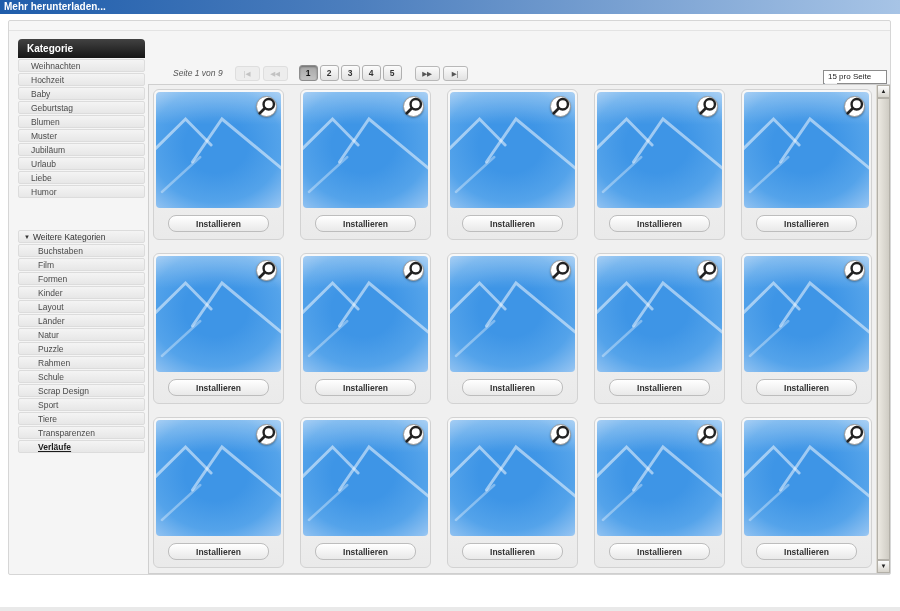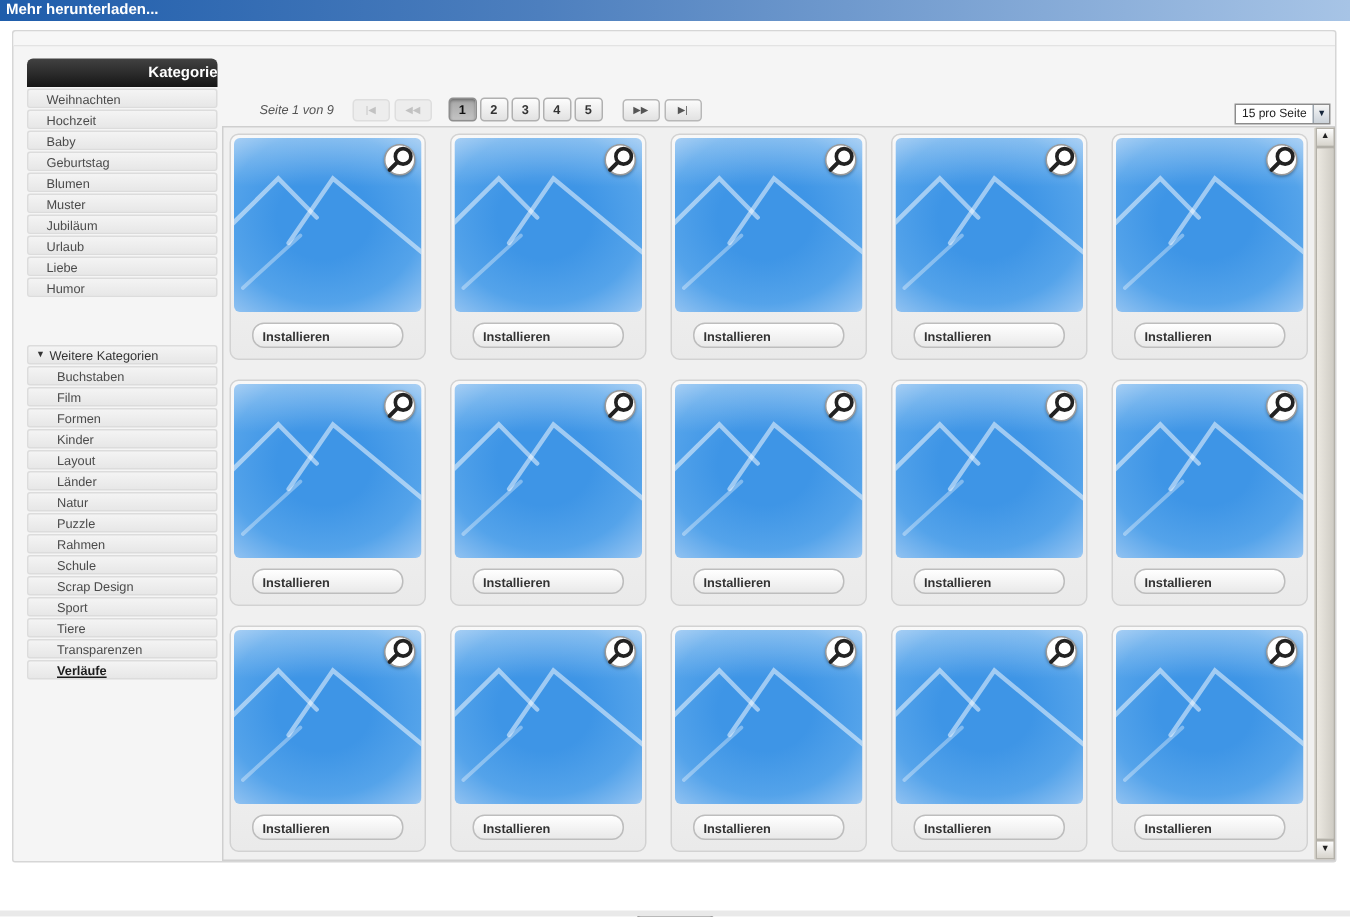--- a/index.html
+++ b/index.html
@@ -14,21 +14,21 @@
   .bottom-strip{position:absolute;left:0;bottom:0;width:900px;height:4px;background:#e9e9e9;}
 
   
   .panel{position:absolute;left:8px;top:20px;width:883px;height:555px;background:#f5f5f5;
     border:1px solid #d6d6d6;border-radius:2px;box-sizing:border-box;}
   .panel-topstrip{height:9px;border-bottom:1px solid #e3e3e3;background:#f7f7f7;border-radius:2px 2px 0 0;}
 
   
   .sidebar{position:absolute;left:9px;top:18px;width:127px;}
   .sidebar-header{height:19px;background:linear-gradient(#424242,#161616);border-radius:4px 4px 0 0;
-    color:#fff;font-weight:bold;font-size:10px;line-height:19px;padding-left:9px;text-align:right;}
+    color:#fff;font-weight:bold;font-size:10px;line-height:19px;padding-left:9px;}
   .sidebar-item{height:13px;margin-top:1px;background:linear-gradient(#f4f4f4,#e7e7e7);
     border:1px solid #dcdcdc;border-radius:2px;font-size:8.5px;color:#4a4a4a;
     display:flex;align-items:center;padding-left:12px;box-sizing:border-box;cursor:pointer;}
   .sidebar-item.sub{padding-left:19px;}
   .sidebar-item.expander{padding-left:5px;color:#333;margin-top:32px;}
   .exp-icon{display:none;font-size:6px;margin-right:3px;color:#333;}
   .sidebar-item.selected{font-weight:bold;color:#1c1c1c;text-decoration:underline;}
 
   .install-all{position:absolute;left:5px;top:521px;width:133px;height:32px;
     background:linear-gradient(#fafafa,#e7e7e7);border:1px solid #c6c6c6;border-radius:6px;
@@ -54,40 +54,40 @@
   .pg-nav.disabled{background:#ededed;border-color:#dedede;color:#c2c2c2;cursor:default;}
   .pg-nav + .pg-nav{margin-left:3px;}
   .pg-pages{display:flex;margin:0 11px;}
   .pg-num{width:19px;height:16px;border-radius:3px;border:1px solid #b0b0b0;margin-right:2px;
     background:linear-gradient(#fcfcfc,#e2e2e2);font-size:8.5px;font-weight:bold;color:#333;
     line-height:14px;text-align:center;box-sizing:border-box;cursor:pointer;}
   .pg-num.active{background:linear-gradient(#a6a6a6,#c3c3c3);border-color:#8e8e8e;
     box-shadow:inset 0 1px 2px rgba(0,0,0,.35);color:#111;}
 
   .page-size{position:absolute;right:3px;top:44px;}
-  .page-size .combo{width:64px;}
+  .page-size .combo{width:64px;flex-direction:column;}
 
   
   .grid-panel{position:absolute;left:139px;top:63px;width:742px;height:490px;background:#f0f0f0;
     border:1px solid #cfcfcf;box-sizing:border-box;}
   .cards{position:absolute;left:0;top:0;right:13px;bottom:0;display:flex;flex-wrap:wrap;
     padding:4px 2px;gap:13px 14px;justify-content:space-evenly;align-content:flex-start;box-sizing:border-box;}
   .card{width:131px;height:151px;background:linear-gradient(#f8f8f8,#eaeaea);border:1px solid #d2d2d2;
     border-radius:6px;box-sizing:border-box;padding:2px;position:relative;}
   .thumb{height:116px;border-radius:4px;position:relative;overflow:hidden;
     background:
       linear-gradient(180deg,rgba(255,255,255,.30) 0%,rgba(255,255,255,0) 28%),
       radial-gradient(ellipse 90% 85% at 48% 46%, #3e95e6 28%, #54a3ea 58%, #8fc1f1 82%, #e6f0fb 98%);}
   .thumb svg{position:absolute;left:0;top:0;width:100%;height:100%;}
   .zoom-btn{position:absolute;top:4px;right:4px;width:19px;height:19px;background:#fff;
     border:1px solid #9a9a9a;border-radius:50%;display:flex;align-items:center;justify-content:center;
     box-shadow:0 1px 2px rgba(0,0,0,.3);cursor:pointer;}
   .install-btn{display:block;margin:7px auto 0;width:101px;height:17px;
     background:linear-gradient(#ffffff,#e9e9e9);border:1px solid #bdbdbd;border-radius:8px;
-    font-size:8.5px;font-weight:bold;color:#333;line-height:15px;text-align:left;box-sizing:border-box;
+    font-size:8.5px;font-weight:bold;color:#333;line-height:15px;text-align:center;box-sizing:border-box;
     font-family:"Liberation Sans",sans-serif;cursor:pointer;}
 
   
   .scrollbar{position:absolute;right:0;top:0;width:13px;height:488px;background:#f2efe9;border-left:1px solid #dcd9d2;box-sizing:border-box;}
   .sb-btn{position:absolute;left:0;width:13px;height:13px;background:linear-gradient(#fdfdfd,#d7d4cc);
     border:1px solid #b3b0a8;box-sizing:border-box;font-size:6px;line-height:11px;text-align:center;color:#222;cursor:pointer;}
   .sb-btn.up{top:0;}
   .sb-btn.down{bottom:0;}
   .sb-thumb{position:absolute;left:0;top:13px;bottom:13px;width:13px;box-sizing:border-box;
     background:linear-gradient(to right,#ece9e2,#cfccc4);border:1px solid #b3b0a8;cursor:grab;}

